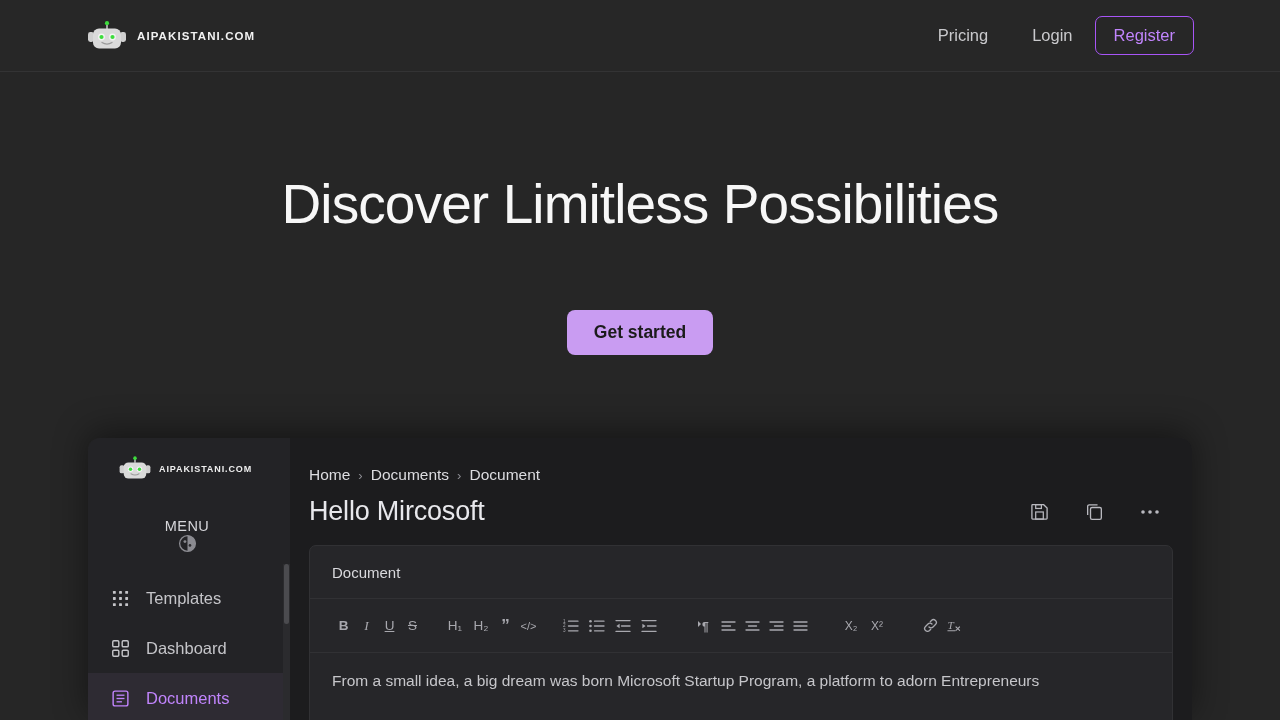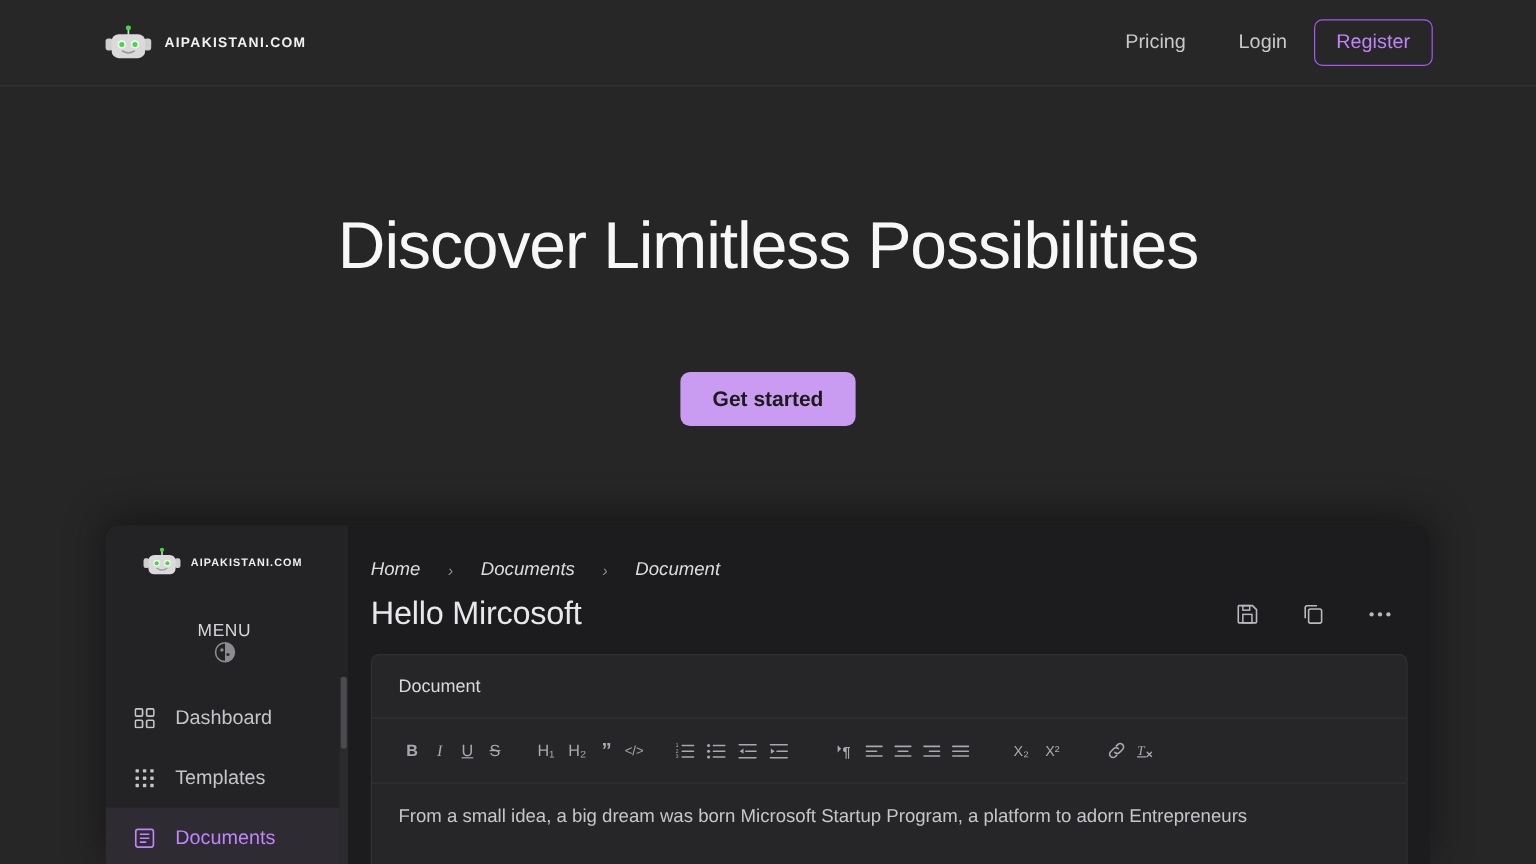--- a/index.html
+++ b/index.html
@@ -110,22 +110,22 @@
 
   
   .app-main{
     flex:1; height:100%;
     background:#1c1c1e;
     padding:28px 0 0 0;
     position:relative;
     overflow:hidden;
   }
   .crumbs{
-    display:flex; align-items:center; gap:23px;
-    padding-left:19px; font-size:15.5px; color:#dcdce0;font-style:italic;
+    display:flex; align-items:center; gap:8px;
+    padding-left:19px; font-size:15.5px; color:#dcdce0;
   }
   .crumb-sep{ color:#8e8e94; font-size:13px; }
   .doc-head{
     display:flex; align-items:center; justify-content:space-between;
     padding:12px 32px 0 19px;
   }
   .doc-title{
     font-size:27px; font-weight:400; color:#e8e8ec; letter-spacing:-.2px;
   }
   .doc-actions{ display:flex; align-items:center; gap:36px; }
@@ -226,48 +226,48 @@
           <circle cx="12.6" cy="12" r="1.4" fill="#2b2b2e"></circle>
         </svg>
       </span>
     </div>
 
     <div class="sb-items">
 
       <div class="sb-item">
         <span>
           <svg width="17" height="17" viewBox="0 0 18 18">
-            <rect x="0.8" y="0.8" width="6.4" height="6.4" rx="1.2" fill="none" stroke="#c5c5c9" stroke-width="1.5"></rect>
-            <rect x="10.8" y="0.8" width="6.4" height="6.4" rx="1.2" fill="none" stroke="#c5c5c9" stroke-width="1.5"></rect>
-            <rect x="0.8" y="10.8" width="6.4" height="6.4" rx="1.2" fill="none" stroke="#c5c5c9" stroke-width="1.5"></rect>
-            <rect x="10.8" y="10.8" width="6.4" height="6.4" rx="1.2" fill="none" stroke="#c5c5c9" stroke-width="1.5"></rect>
-          </svg>
-        </span>
-        <span>Dashboard</span>
-      </div>
-
-      <div class="sb-item">
-        <span>
-          <svg width="17" height="17" viewBox="0 0 18 18">
             <g fill="#c5c5c9">
               <rect x="1" y="1" width="3" height="3" rx="0.6"></rect>
               <rect x="7.5" y="1" width="3" height="3" rx="0.6"></rect>
               <rect x="14" y="1" width="3" height="3" rx="0.6"></rect>
               <rect x="1" y="7.5" width="3" height="3" rx="0.6"></rect>
               <rect x="7.5" y="7.5" width="3" height="3" rx="0.6"></rect>
               <rect x="14" y="7.5" width="3" height="3" rx="0.6"></rect>
               <rect x="1" y="14" width="3" height="3" rx="0.6"></rect>
               <rect x="7.5" y="14" width="3" height="3" rx="0.6"></rect>
               <rect x="14" y="14" width="3" height="3" rx="0.6"></rect>
             </g>
           </svg>
         </span>
         <span>Templates</span>
       </div>
 
+      <div class="sb-item">
+        <span>
+          <svg width="17" height="17" viewBox="0 0 18 18">
+            <rect x="0.8" y="0.8" width="6.4" height="6.4" rx="1.2" fill="none" stroke="#c5c5c9" stroke-width="1.5"></rect>
+            <rect x="10.8" y="0.8" width="6.4" height="6.4" rx="1.2" fill="none" stroke="#c5c5c9" stroke-width="1.5"></rect>
+            <rect x="0.8" y="10.8" width="6.4" height="6.4" rx="1.2" fill="none" stroke="#c5c5c9" stroke-width="1.5"></rect>
+            <rect x="10.8" y="10.8" width="6.4" height="6.4" rx="1.2" fill="none" stroke="#c5c5c9" stroke-width="1.5"></rect>
+          </svg>
+        </span>
+        <span>Dashboard</span>
+      </div>
+
       <div class="sb-item active">
         <span>
           <svg width="17" height="17" viewBox="0 0 18 18">
             <rect x="1.2" y="1.2" width="15.6" height="15.6" rx="2" fill="none" stroke="#c084fc" stroke-width="1.5"></rect>
             <line x1="4.8" y1="5.5" x2="13.2" y2="5.5" stroke="#c084fc" stroke-width="1.4"></line>
             <line x1="4.8" y1="9" x2="13.2" y2="9" stroke="#c084fc" stroke-width="1.4"></line>
             <line x1="4.8" y1="12.5" x2="10.5" y2="12.5" stroke="#c084fc" stroke-width="1.4"></line>
           </svg>
         </span>
         <span>Documents</span>

